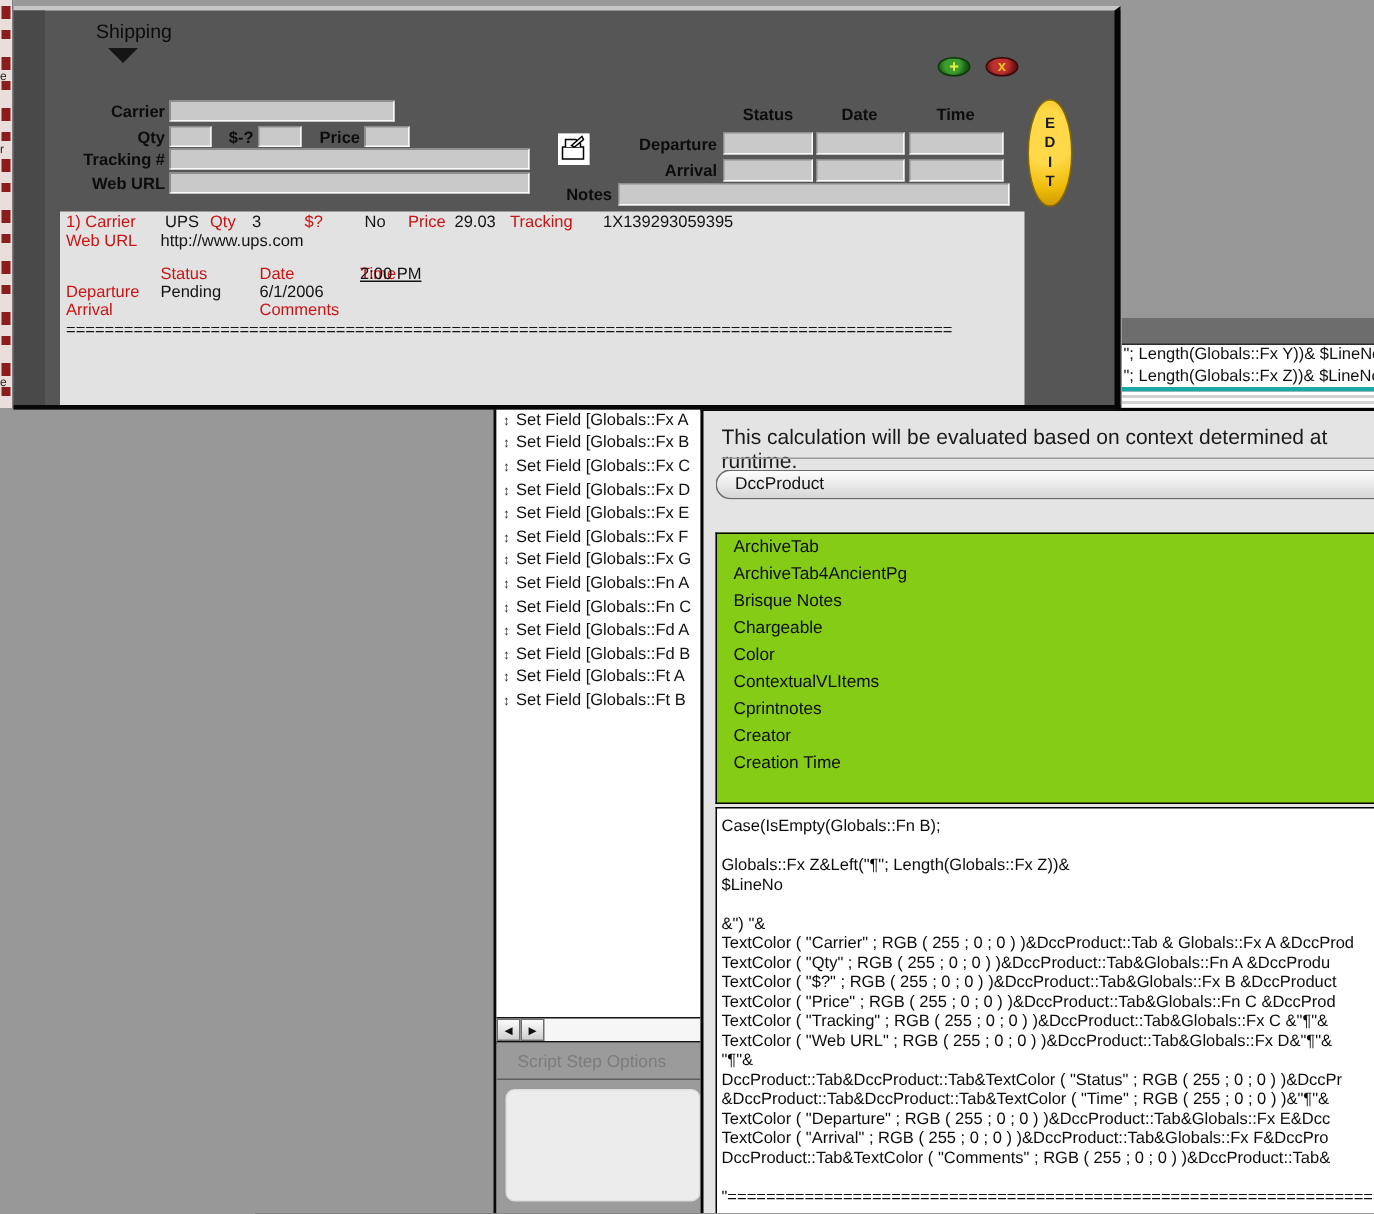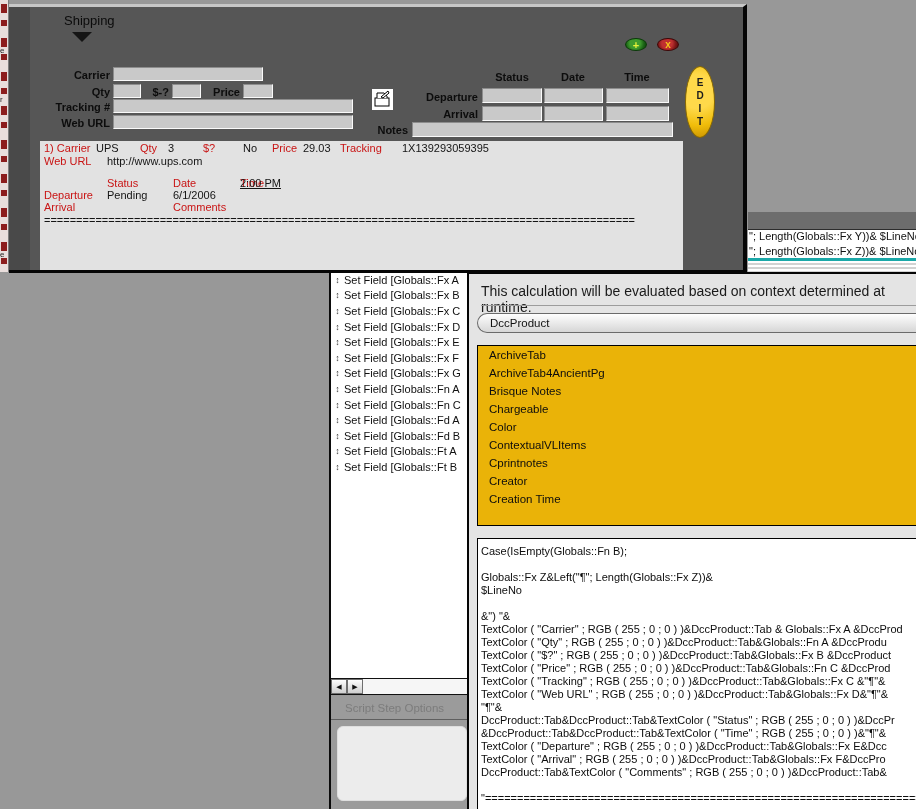--- a/index.html
+++ b/index.html
@@ -34,21 +34,21 @@
   .sw-sep    { position:absolute; left:331px; top:719px; width:136px; height:1px; background:#5f5f5f; }
   .sw-panel  { position:absolute; left:337px; top:726px; width:130px; height:75px; background:#ececec; border:1px solid #dedede; border-radius:6px; }
 
   
   .calc-dlg  { position:absolute; left:467px; top:272px; width:449px; height:537px; background:#e4e4e4; border-left:2px solid #050505; border-top:2px solid #050505; }
   .calc-note { position:absolute; left:481px; top:283px; width:430px; font-size:14px; color:#1a1a1a; }
   .calc-sep  { position:absolute; left:481px; top:305px; width:435px; height:1px; background:#9c9c9c; }
   .calc-table{ position:absolute; left:477px; top:313px; width:439px; height:20px; background:linear-gradient(#fefefe,#d6d6d6);
                border:1px solid #6a6a6a; border-right:none; border-radius:10px 0 0 10px; font-size:11.5px; color:#111;
                display:flex; align-items:center; padding-left:12px; }
-  .calc-list { position:absolute; left:477px; top:345px; width:439px; height:181px; background:#eab308; border:1px solid #000; border-right:none; overflow:hidden; }
+  .calc-list { position:absolute; left:477px; top:355px; width:439px; height:181px; background:#84cc16; border:1px solid #000; border-right:none; overflow:hidden; }
   .calc-list-item { height:18px; line-height:18px; padding-left:11px; font-size:11.5px; color:#0d0d0d; white-space:nowrap; }
   .calc-box  { position:absolute; left:477px; top:538px; width:439px; height:271px; background:#ffffff; border:1px solid #000; border-right:none; border-bottom:none; overflow:hidden; padding:6px 0 0 3px; }
   .calc-line { height:13px; font-size:11px; color:#0d0d0d; white-space:pre; overflow:hidden; }
 
   
   .ship-win { position:absolute; left:9px; top:4px; width:738px; height:269px; background:#565656;
               border-top:3px solid #c7c7c7; border-right:4px solid #060606; border-bottom:3px solid #060606; }
   .ship-left-shade { position:absolute; left:9px; top:7px; width:21px; height:263px; background:#494949; }
   .ship-title { position:absolute; left:64px; top:13px; font-size:13px; color:#0b0b0b; }
   .collapse-tri { position:absolute; left:72px; top:32px; width:0; height:0;
@@ -245,21 +245,21 @@
   <span class="edit-letter">E</span>
       <span class="edit-letter">D</span>
       <span class="edit-letter">I</span>
       <span class="edit-letter">T</span>
     </div>
 
   <div class="record-area"></div>
   <div>
 
   <span class="rtok red" style="left: 44px; top: 142px;">1) Carrier</span>
-      <span class="rtok" style="left: 96px; top: 142px;">UPS</span>
+      <span class="rtok" style="left: 110px; top: 142px;">UPS</span>
       <span class="rtok red" style="left: 140px; top: 142px;">Qty</span>
       <span class="rtok" style="left: 168px; top: 142px;">3</span>
       <span class="rtok red" style="left: 203px; top: 142px;">$?</span>
       <span class="rtok" style="left: 243px; top: 142px;">No</span>
       <span class="rtok red" style="left: 272px; top: 142px;">Price</span>
       <span class="rtok" style="left: 303px; top: 142px;">29.03</span>
       <span class="rtok red" style="left: 340px; top: 142px;">Tracking</span>
       <span class="rtok" style="left: 402px; top: 142px;">1X139293059395</span>
       <span class="rtok red" style="left: 44px; top: 155px;">Web URL</span>
       <span class="rtok" style="left: 107px; top: 155px;">http://www.ups.com</span>

